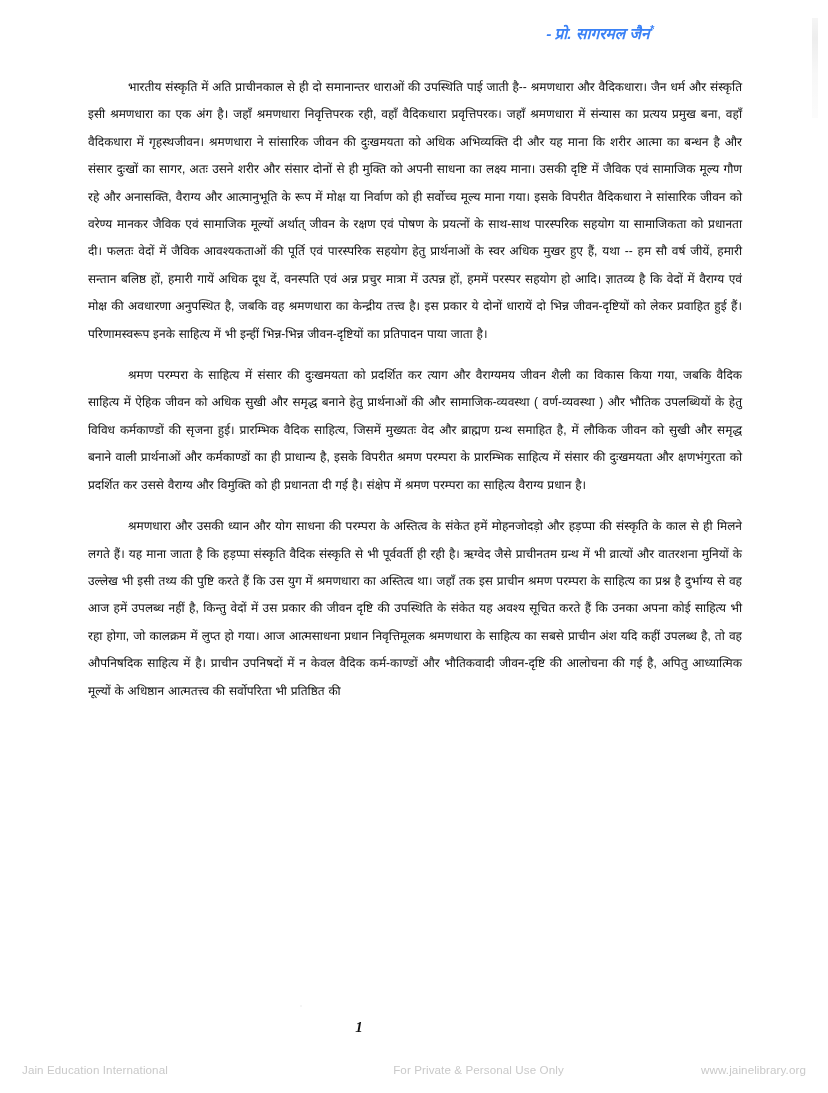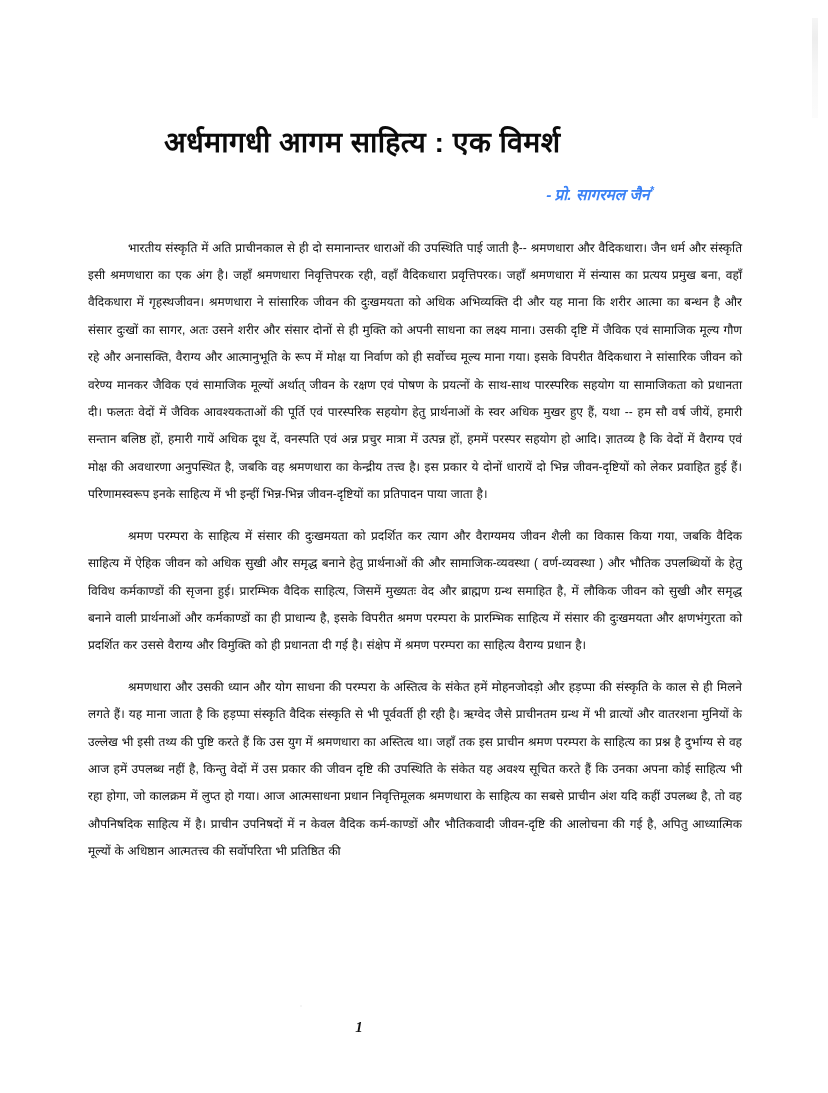--- a/index.html
+++ b/index.html
@@ -129,30 +129,34 @@
 </head>
 <body>
 
 <div class="page">
 
   <div class="scan-artifact"></div>
   <div class="scan-artifact2"></div>
 
   <div class="content">
 
-    <h1 class="doc-title">अर्धमागधी आगम साहित्य : एक विमर्श</h1>
 
     <div class="byline">
       <span class="dash">-</span><span>प्रो.  सागरमल जैन</span><sup>*</sup>
     </div>
 
     <div class="body-text">
       <p class="para">भारतीय संस्कृति में अति प्राचीनकाल से ही दो समानान्तर धाराओं की उपस्थिति पाई जाती है-- श्रमणधारा और वैदिकधारा। जैन धर्म और संस्कृति इसी श्रमणधारा का एक अंग है। जहाँ श्रमणधारा निवृत्तिपरक रही, वहाँ वैदिकधारा प्रवृत्तिपरक। जहाँ श्रमणधारा में संन्यास का प्रत्यय प्रमुख बना, वहाँ वैदिकधारा में गृहस्थजीवन। श्रमणधारा ने सांसारिक जीवन की दुःखमयता को अधिक अभिव्यक्ति दी और यह माना कि शरीर आत्मा का बन्धन है और संसार दुःखों का सागर, अतः उसने शरीर और संसार दोनों से ही मुक्ति को अपनी साधना का लक्ष्य माना। उसकी दृष्टि में जैविक एवं सामाजिक मूल्य गौण रहे और अनासक्ति, वैराग्य और आत्मानुभूति के रूप में मोक्ष या निर्वाण को ही सर्वोच्च मूल्य माना गया। इसके विपरीत वैदिकधारा ने सांसारिक जीवन को वरेण्य मानकर जैविक एवं सामाजिक मूल्यों अर्थात् जीवन के रक्षण एवं पोषण के प्रयत्नों के साथ-साथ पारस्परिक सहयोग या सामाजिकता को प्रधानता दी। फलतः वेदों में जैविक आवश्यकताओं की पूर्ति एवं पारस्परिक सहयोग हेतु प्रार्थनाओं के स्वर अधिक मुखर हुए हैं, यथा -- हम सौ वर्ष जीयें, हमारी सन्तान बलिष्ठ हों, हमारी गायें अधिक दूध दें, वनस्पति एवं अन्न प्रचुर मात्रा में उत्पन्न हों, हममें परस्पर सहयोग हो आदि। ज्ञातव्य है कि वेदों में वैराग्य एवं मोक्ष की अवधारणा अनुपस्थित है, जबकि वह श्रमणधारा का केन्द्रीय तत्त्व है। इस प्रकार ये दोनों धारायें दो भिन्न जीवन-दृष्टियों को लेकर प्रवाहित हुई हैं। परिणामस्वरूप इनके साहित्य में भी इन्हीं भिन्न-भिन्न जीवन-दृष्टियों का प्रतिपादन पाया जाता है।</p>
       <p class="para">श्रमण परम्परा के साहित्य में संसार की दुःखमयता को प्रदर्शित कर त्याग और वैराग्यमय जीवन शैली का विकास किया गया, जबकि वैदिक साहित्य में ऐहिक जीवन को अधिक सुखी और समृद्ध बनाने हेतु प्रार्थनाओं की और सामाजिक-व्यवस्था ( वर्ण-व्यवस्था ) और भौतिक उपलब्धियों के हेतु विविध कर्मकाण्डों की सृजना हुई। प्रारम्भिक वैदिक साहित्य, जिसमें मुख्यतः वेद और ब्राह्मण ग्रन्थ समाहित है, में लौकिक जीवन को सुखी और समृद्ध बनाने वाली प्रार्थनाओं और कर्मकाण्डों का ही प्राधान्य है, इसके विपरीत श्रमण परम्परा के प्रारम्भिक साहित्य में संसार की दुःखमयता और क्षणभंगुरता को प्रदर्शित कर उससे वैराग्य और विमुक्ति को ही प्रधानता दी गई है। संक्षेप में श्रमण परम्परा का साहित्य वैराग्य प्रधान है।</p>
       <p class="para">श्रमणधारा और उसकी ध्यान और योग साधना की परम्परा के अस्तित्व के संकेत हमें मोहनजोदड़ो और हड़प्पा की संस्कृति के काल से ही मिलने लगते हैं। यह माना जाता है कि हड़प्पा संस्कृति वैदिक संस्कृति से भी पूर्ववर्ती ही रही है। ऋग्वेद जैसे प्राचीनतम ग्रन्थ में भी व्रात्यों और वातरशना मुनियों के उल्लेख भी इसी तथ्य की पुष्टि करते हैं कि उस युग में श्रमणधारा का अस्तित्व था। जहाँ तक इस प्राचीन श्रमण परम्परा के साहित्य का प्रश्न है दुर्भाग्य से वह आज हमें उपलब्ध नहीं है, किन्तु वेदों में उस प्रकार की जीवन दृष्टि की उपस्थिति के संकेत यह अवश्य सूचित करते हैं कि उनका अपना कोई साहित्य भी रहा होगा, जो कालक्रम में लुप्त हो गया। आज आत्मसाधना प्रधान निवृत्तिमूलक श्रमणधारा के साहित्य का सबसे प्राचीन अंश यदि कहीं उपलब्ध है, तो वह औपनिषदिक साहित्य में है। प्राचीन उपनिषदों में न केवल वैदिक कर्म-काण्डों और भौतिकवादी जीवन-दृष्टि की आलोचना की गई है, अपितु आध्यात्मिक मूल्यों के अधिष्ठान आत्मतत्त्व की सर्वोपरिता भी प्रतिष्ठित की</p>
     </div>
 
   </div>
 
   <div class="page-number">1</div>
 
+  <div class="footer">
+    <span class="f-left">Jain Education International</span>
+    <span class="f-mid">For Private &amp; Personal Use Only</span>
+    <span class="f-right">www.jainelibrary.org</span>
+  </div>
 
 </div>
 
 </body></html>

